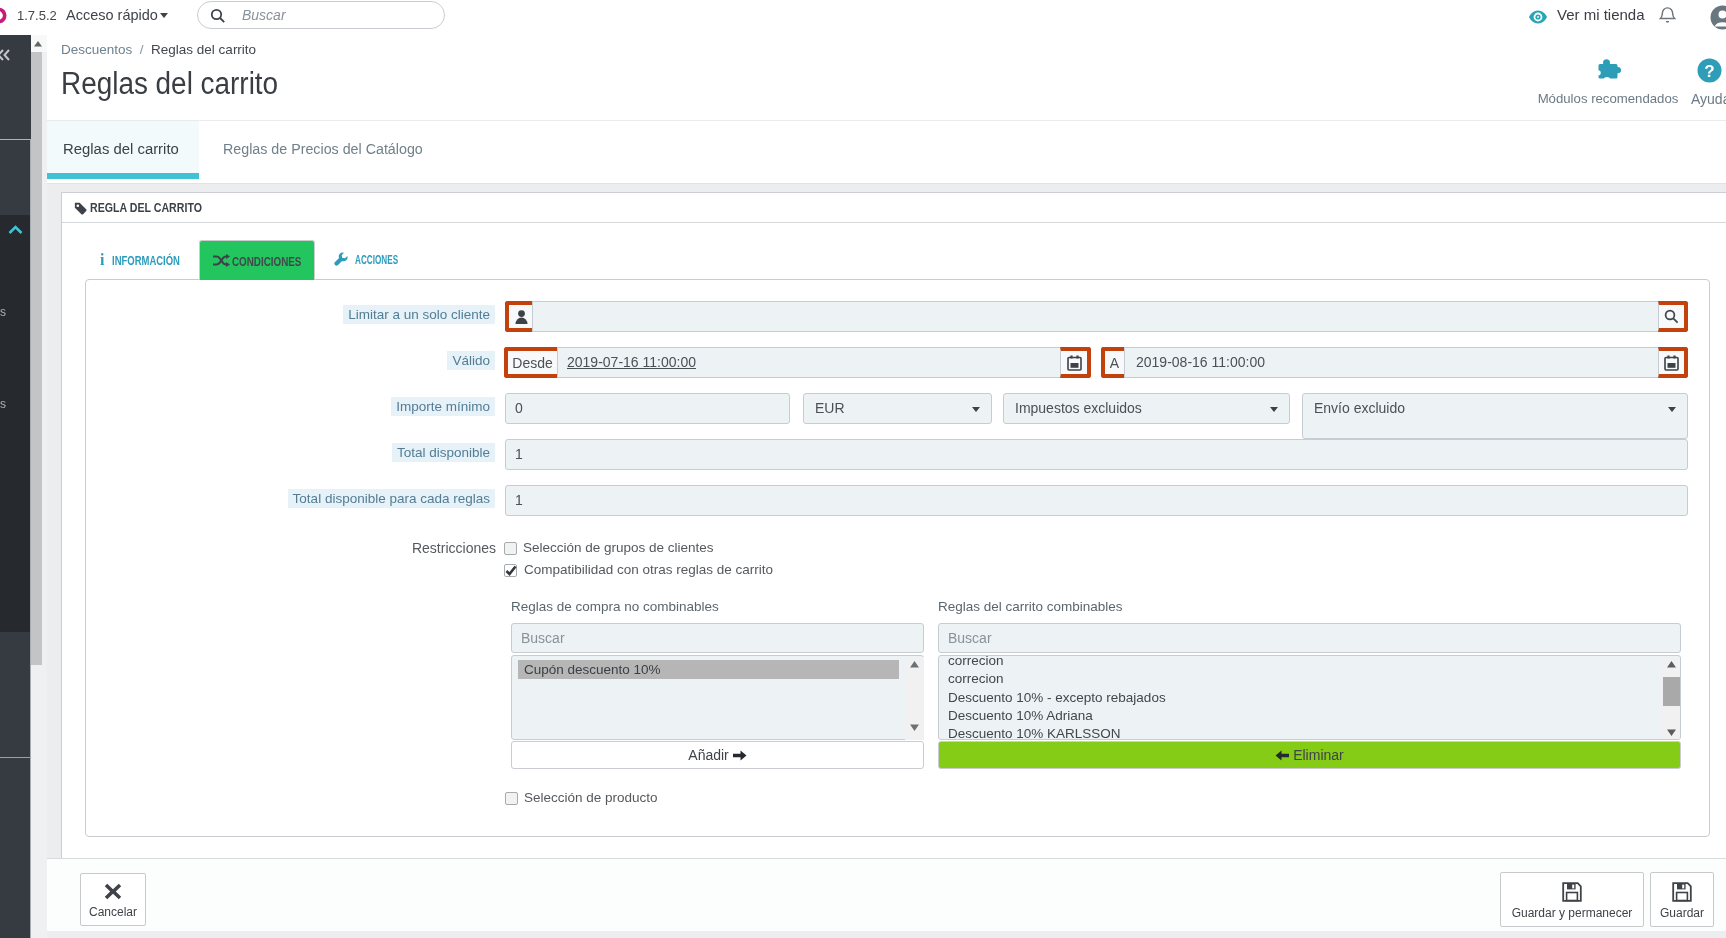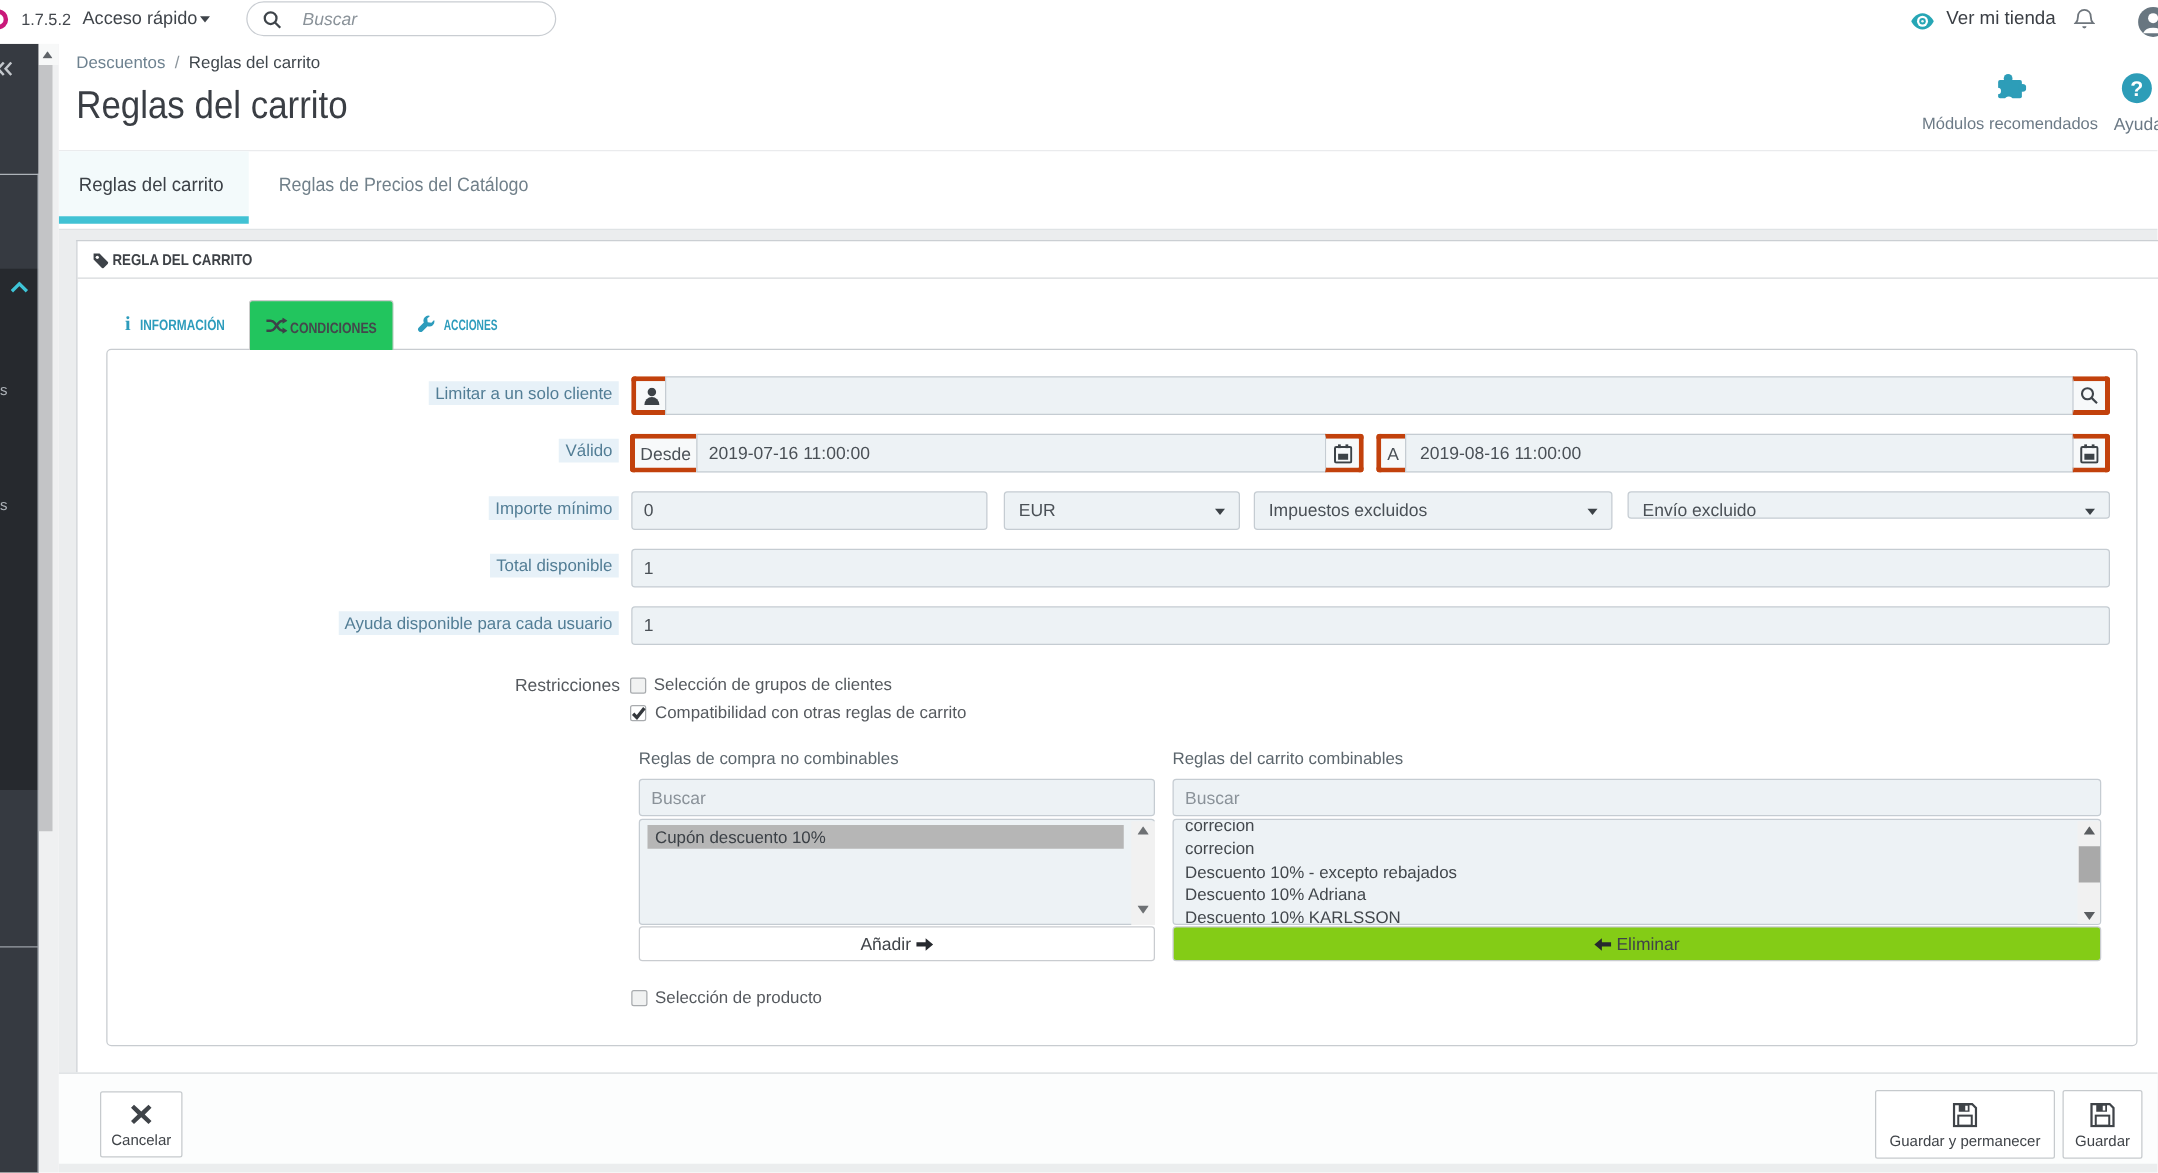--- a/index.html
+++ b/index.html
@@ -152,21 +152,21 @@
   <div class="inp abs" style="left:470px;top:108px;width:1127px;height:31px;border-radius:0;"></div>
   <div class="addon abs" style="left:1596px;top:108px;width:30px;height:31px;border-left:1px solid #c5ccd2;border-radius:0 3px 3px 0;">
     <svg width="15" height="15" viewBox="0 0 15 15">
           <circle cx="6" cy="6" r="4.4" fill="none" stroke="#3e444a" stroke-width="1.7"></circle>
           <line x1="9.3" y1="9.3" x2="13.6" y2="13.6" stroke="#3e444a" stroke-width="1.7"></line>
         </svg>
   </div>
 
   <div class="abs" style="left:0;top:159px;width:433px;text-align:right;"><span class="lbl" style="position:static;">Válido</span></div>
   <div class="addon abs" style="left:442px;top:154px;width:53px;height:31px;border-radius:3px 0 0 3px;border-right:none;font-size:14px;">Desde</div>
-  <div class="inp abs" style="left:495px;top:154px;width:504px;height:31px;border-radius:0;line-height:29px;padding-left:9px;">2019-07-16 11:00:00</div>
+  <div class="inp abs" style="left:495px;top:154px;width:504px;height:31px;border-radius:0;line-height:29px;padding-left:9px;text-decoration:underline;">2019-07-16 11:00:00</div>
   <div class="addon abs" style="left:998px;top:154px;width:31px;height:31px;border-left:1px solid #c5ccd2;border-radius:0 3px 3px 0;">
     <svg width="15" height="16" viewBox="0 0 15 16">
           <rect x="1" y="2.5" width="13" height="12.5" rx="1" fill="none" stroke="#3c4247" stroke-width="1.6"></rect>
           <rect x="3.4" y="0.5" width="2.2" height="3" fill="#3c4247"></rect>
           <rect x="9.4" y="0.5" width="2.2" height="3" fill="#3c4247"></rect>
           <rect x="3.5" y="8" width="8" height="4.8" fill="#3c4247"></rect>
         </svg>
   </div>
   <div class="addon abs" style="left:1039px;top:154px;width:23px;height:31px;border-radius:3px 0 0 3px;border-right:none;font-size:14px;">A</div>
   <div class="inp abs" style="left:1062px;top:154px;width:535px;height:31px;border-radius:0;line-height:29px;padding-left:11px;">2019-08-16 11:00:00</div>
@@ -176,26 +176,26 @@
           <rect x="3.4" y="0.5" width="2.2" height="3" fill="#3c4247"></rect>
           <rect x="9.4" y="0.5" width="2.2" height="3" fill="#3c4247"></rect>
           <rect x="3.5" y="8" width="8" height="4.8" fill="#3c4247"></rect>
         </svg>
   </div>
 
   <div class="abs" style="left:0;top:205px;width:433px;text-align:right;"><span class="lbl" style="position:static;">Importe mínimo</span></div>
   <div class="inp abs" style="left:443px;top:200px;width:285px;height:31px;line-height:29px;padding-left:9px;">0</div>
   <div class="inp abs sel" style="left:741px;top:200px;width:189px;height:31px;line-height:29px;padding-left:11px;">EUR<span class="caret"></span></div>
   <div class="inp abs sel" style="left:941px;top:200px;width:287px;height:31px;line-height:29px;padding-left:11px;">Impuestos excluidos<span class="caret"></span></div>
-  <div class="inp abs sel" style="left:1240px;top:200px;width:386px;height:22px;line-height:29px;padding-left:11px;">Envío excluido<span class="caret"></span></div>
+  <div class="inp abs sel" style="left:1240px;top:200px;width:386px;height:46px;line-height:29px;padding-left:11px;">Envío excluido<span class="caret"></span></div>
 
   <div class="abs" style="left:0;top:251px;width:433px;text-align:right;"><span class="lbl" style="position:static;">Total disponible</span></div>
   <div class="inp abs" style="left:443px;top:246px;width:1183px;height:31px;line-height:29px;padding-left:9px;">1</div>
 
-  <div class="abs" style="left:0;top:297px;width:433px;text-align:right;"><span class="lbl" style="position:static;">Ayuda disponible para cada usuario</span></div>
+  <div class="abs" style="left:0;top:297px;width:433px;text-align:right;"><span class="lbl" style="position:static;">Total disponible para cada reglas</span></div>
   <div class="inp abs" style="left:443px;top:292px;width:1183px;height:31px;line-height:29px;padding-left:9px;">1</div>
 
   <div class="abs" style="left:0;top:347px;width:434px;text-align:right;color:#55595e;font-size:14px;">Restricciones</div>
   <div class="cb" style="left:442px;top:349px;"></div>
   <div class="cbl" style="left:461px;top:347px;">Selección de grupos de clientes</div>
   <div class="cb" style="left:442px;top:371px;background:#fff;"><svg width="14" height="14" viewBox="0 0 14 14" style="margin:-2px 0 0 -1px">
           <path d="M2.5 7 L5.5 10 L11.5 2.5" fill="none" stroke="#34383d" stroke-width="2.6"></path>
         </svg></div>
   <div class="cbl" style="left:462px;top:369px;">Compatibilidad con otras reglas de carrito</div>
 

